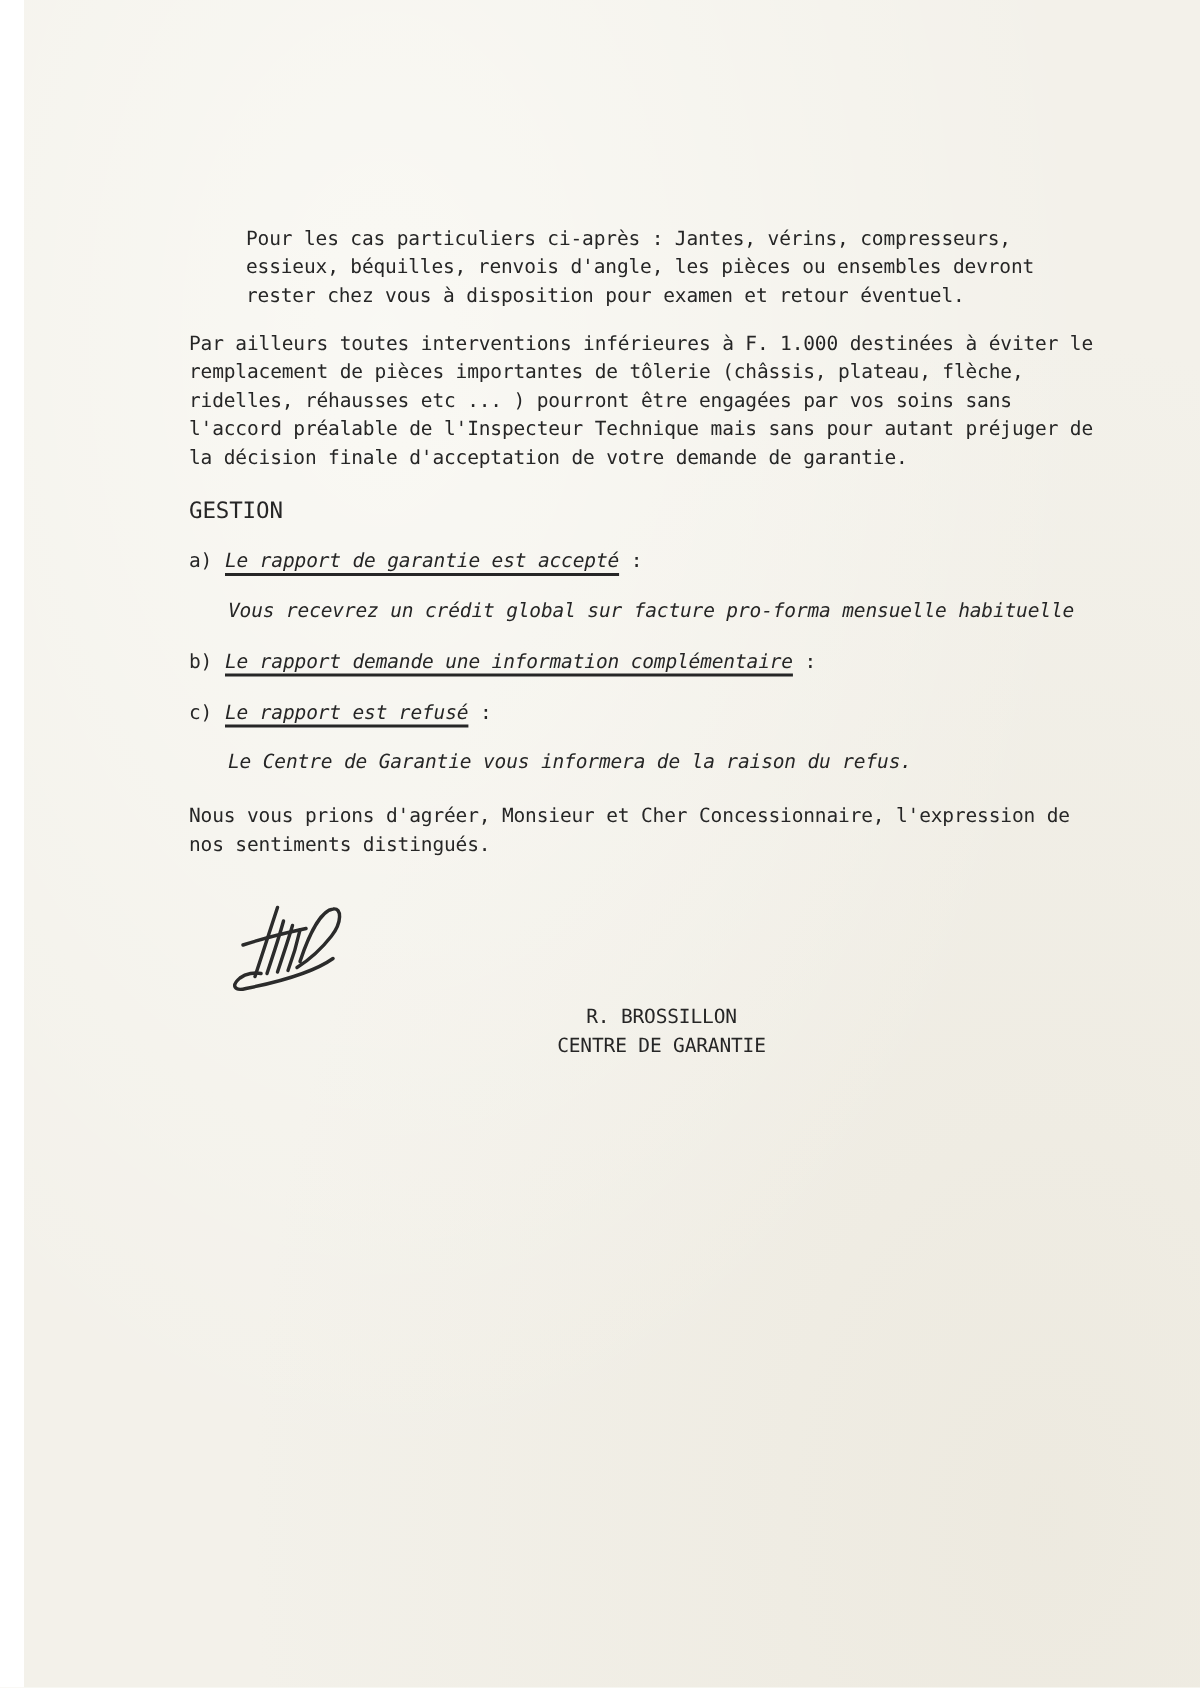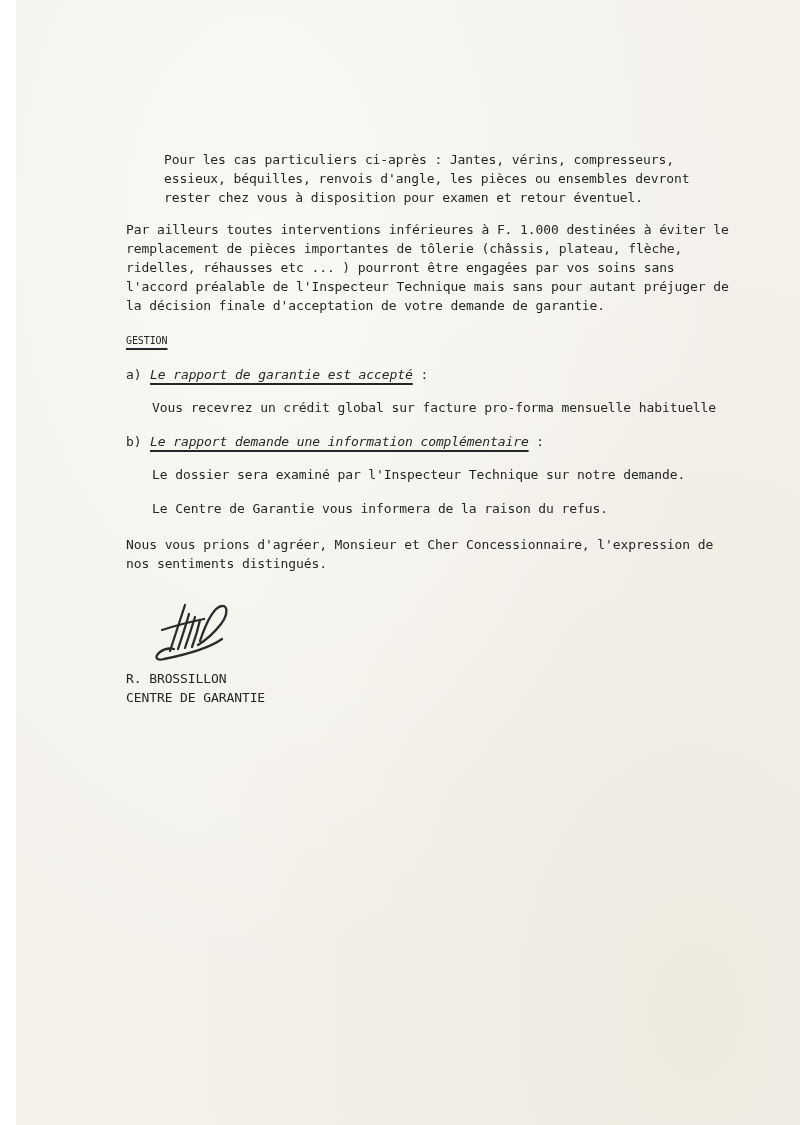--- a/index.html
+++ b/index.html
@@ -27,23 +27,22 @@
   }
   .para {
     margin: 0 0 13px 0;
     white-space: pre;
   }
   .para.first-indent {
     padding-left: 38px;
   }
   .section-heading {
     margin: 16px 0 15px 0;
-    font-size: 10px;
+    font-size: 15px;
     font-weight: normal;
-    text-decoration: underline;
     text-underline-offset: 4px;
     text-decoration-thickness: 1.5px;
   }
   .list-item {
     margin: 0 0 15px 0;
   }
   .item-head {
     white-space: pre;
   }
   .item-label {
@@ -55,26 +54,28 @@
     text-underline-offset: 4px;
     text-decoration-thickness: 1.5px;
     font-style: italic;
   }
   .item-colon {
     white-space: pre;
   }
   .item-body {
     margin: 14px 0 0 26px;
     white-space: pre;
+    font-style: italic;
   }
   .closing-block {
     margin-top: 17px;
   }
   .signature-block {
     margin-top: 26px;
+    text-align: center;
   }
   .signature-svg {
     display: block;
     margin: 0 0 6px 22px;
   }
   .signoff-line {
     margin: 0;
     white-space: pre;
   }
 </style>
@@ -99,24 +100,24 @@
 
     <div class="list">
 
       <div class="list-item">
         <div class="item-head"><span class="item-label">a)</span><span class="item-title">Le rapport de garantie est accepté</span><span class="item-colon"> :</span></div>
         <p class="item-body">Vous recevrez un crédit global sur facture pro-forma mensuelle habituelle</p>
       </div>
 
       <div class="list-item">
         <div class="item-head"><span class="item-label">b)</span><span class="item-title">Le rapport demande une information complémentaire</span><span class="item-colon"> :</span></div>
-        <p class="item-body">Le dossier sera examiné par l'Inspecteur Technique sur notre demande.</p>
       </div>
 
       <div class="list-item">
+        <div class="item-head"><span class="item-label">c)</span><span class="item-title">Le rapport est refusé</span><span class="item-colon"> :</span></div>
         <p class="item-body">Le Centre de Garantie vous informera de la raison du refus.</p>
       </div>
 
     </div>
 
     <div class="closing-block">
 
       <p class="para">Nous vous prions d'agréer, Monsieur et Cher Concessionnaire, l'expression de
 nos sentiments distingués.</p>
     </div>

